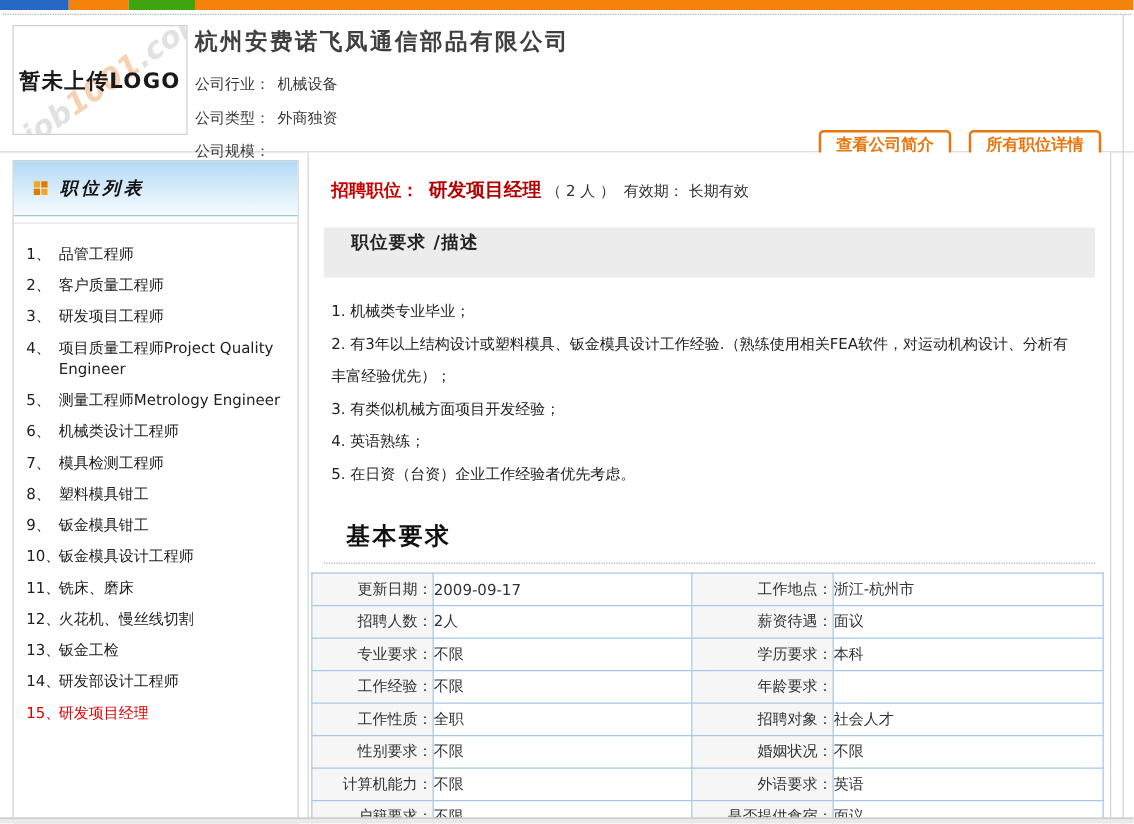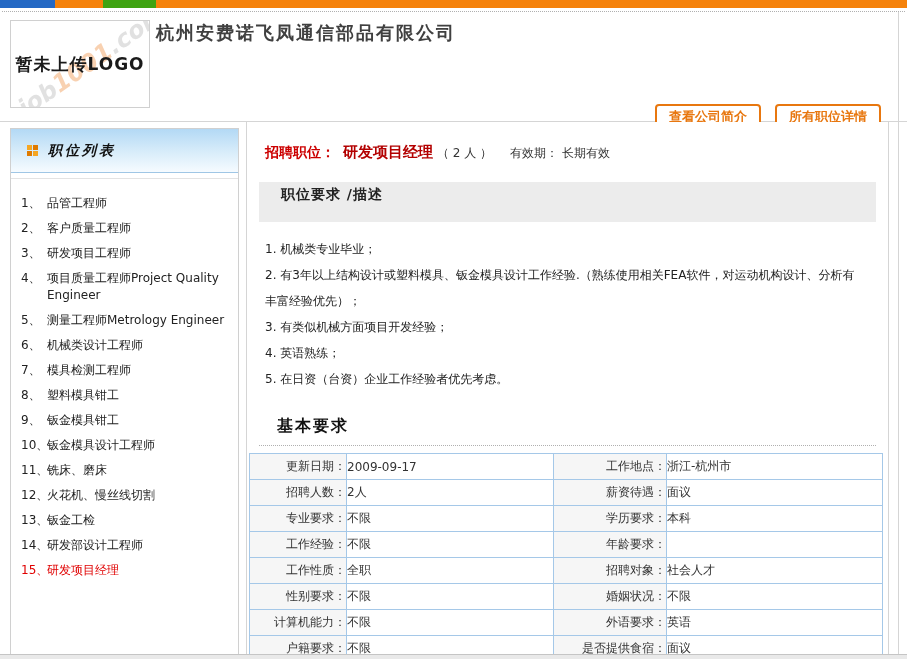--- a/index.html
+++ b/index.html
@@ -58,28 +58,28 @@
   .job-item .lbl { flex:1; color:#222; word-break:break-word; }
   .job-item.active .num, .job-item.active .lbl { color:#e00000; }
 
   
   .main { position:absolute; left:246px; top:0; width:643px; bottom:0;
           border-left:1px solid #d5d5d5; border-right:1px solid #d5d5d5; background:#fff; }
   .job-header { margin:21px 0 0 18px; font-size:12px; }
   .jh-label { color:#cc0000; font-size:14px; font-weight:bold; }
   .jh-title { color:#b30000; font-size:15px; font-weight:bold; margin-left:8px; }
   .jh-count { color:#333; margin-left:4px; }
-  .jh-valid-label { color:#333; margin-left:18px; }
+  .jh-valid-label { color:#333; margin-left:7px; }
   .jh-valid { color:#333; margin-left:4px; }
 
   .desc-bar { margin:20px 12px 0 12px; height:40px; line-height:24px; background:#ececec;
               font-size:14px; font-weight:bold; color:#222; padding-left:22px; letter-spacing:1px; }
   .desc-lines { margin:14px 22px 0 18px; font-size:12px; line-height:26px; color:#222; }
 
-  .req-title { margin:18px 12px 0 12px; padding:6px 0 8px 18px; font-size:16px; font-weight:bold;
+  .req-title { margin:18px 12px 0 12px; padding:6px 0 8px 18px; font-size:19px; font-weight:bold;
                color:#111; letter-spacing:2px; border-bottom:1px dotted #b0b0b0; }
 
   table.req { border-collapse:collapse; table-layout:fixed; margin:7px 0 0 2px; width:633px; }
   table.req td { border:1px solid #a5c8e8; height:26px; font-size:12px; padding:0; }
   td.cell-label { background:#f6f6f6; text-align:right; padding-right:8px; color:#333; }
   td.cell-value { background:#fff; text-align:left; padding-left:12px; color:#333; }
   col.c1 { width:97px; } col.c2 { width:207px; } col.c3 { width:113px; } col.c4 { width:216px; }
 
   .bottom-strip { position:absolute; left:0; right:0; bottom:0; height:5px;
                   background:#e9e9e9; border-top:1px solid #c5c5c5; z-index:5; }
@@ -96,20 +96,25 @@
       <div class="seg" style="width: 751px; background: rgb(245, 130, 11);"></div>
     </div>
   <div class="top-dotted"></div>
 
   <div class="header">
     <div class="logo-box">
       <div class="logo-wm"><span class="wm-gray">job</span><span class="wm-orange">1001</span><span class="wm-gray">.com</span></div>
       <div class="logo-text">暂未上传LOGO</div>
     </div>
     <div class="company-name">杭州安费诺飞凤通信部品有限公司</div>
+    <div class="company-fields">
+        <div class="company-field"><span class="f-label">公司行业：</span><span class="f-value">机械设备</span></div>
+        <div class="company-field"><span class="f-label">公司类型：</span><span class="f-value">外商独资</span></div>
+        <div class="company-field"><span class="f-label">公司规模：</span><span class="f-value"></span></div>
+      </div>
     <div class="header-buttons">
         <button class="hbtn">查看公司简介</button>
         <button class="hbtn">所有职位详情</button>
       </div>
   </div>
   <div class="header-sep"></div>
 
   <div class="content">
     <div class="sidebar">
       <div class="sidebar-header">

